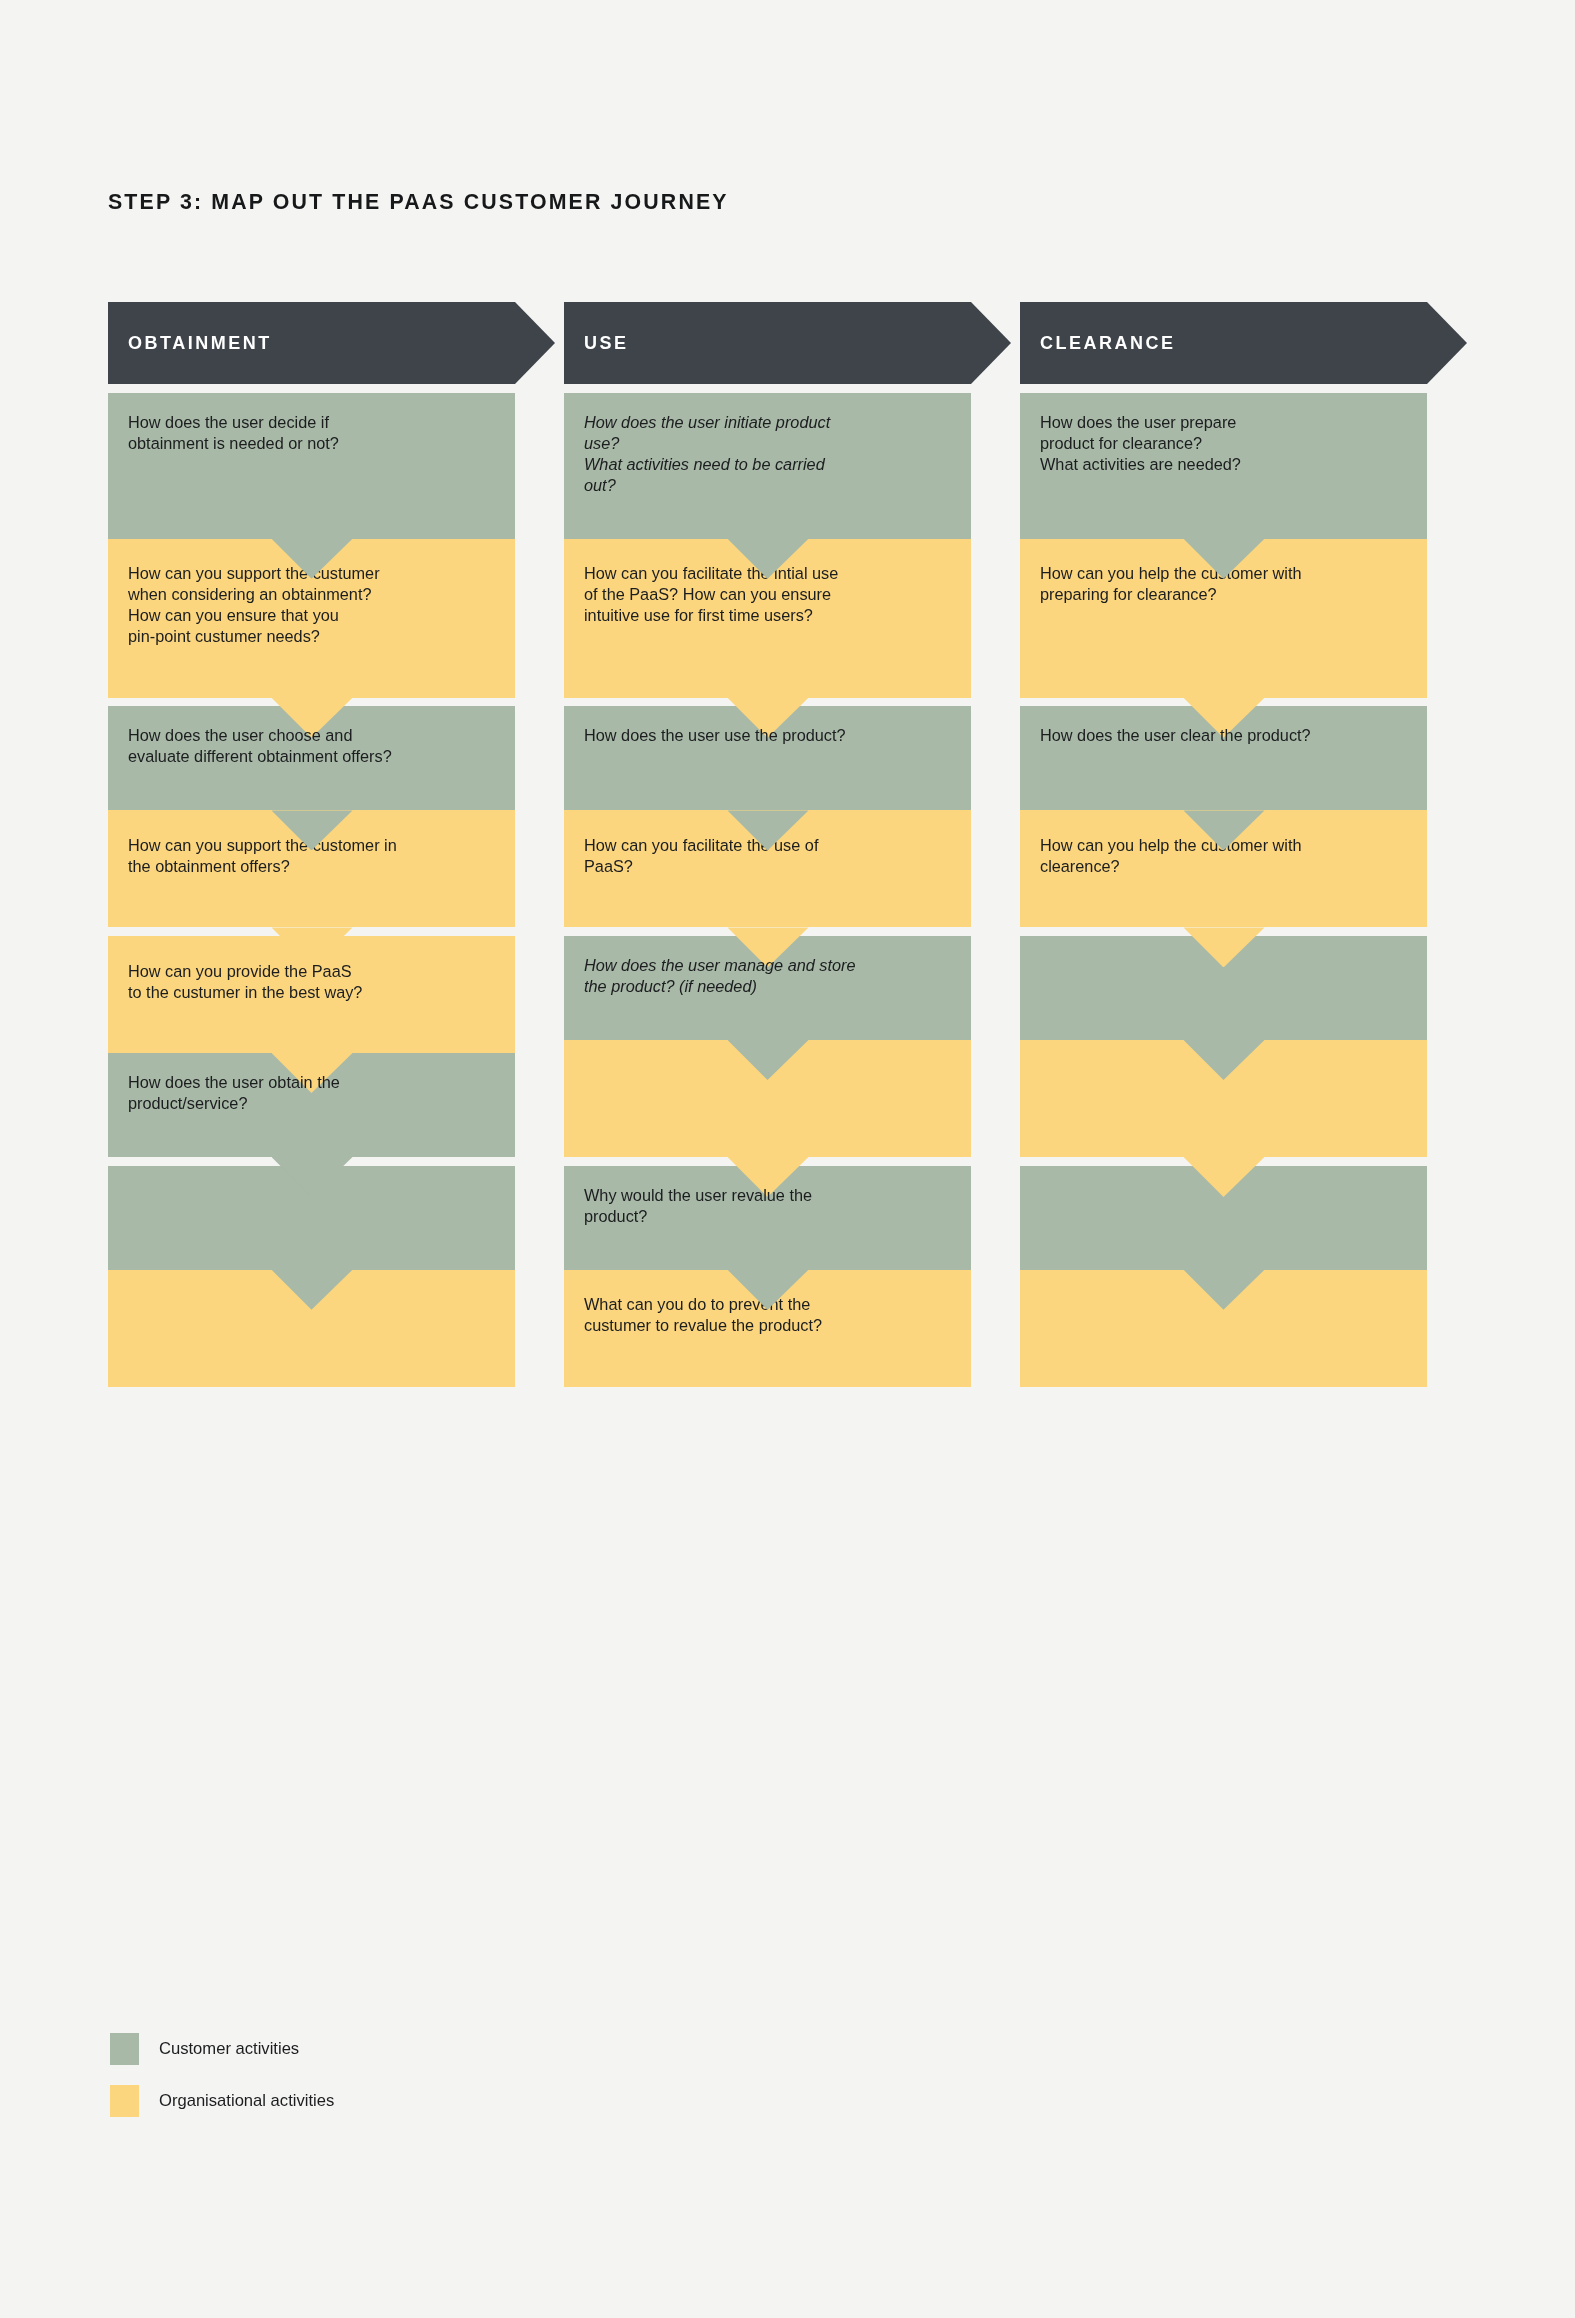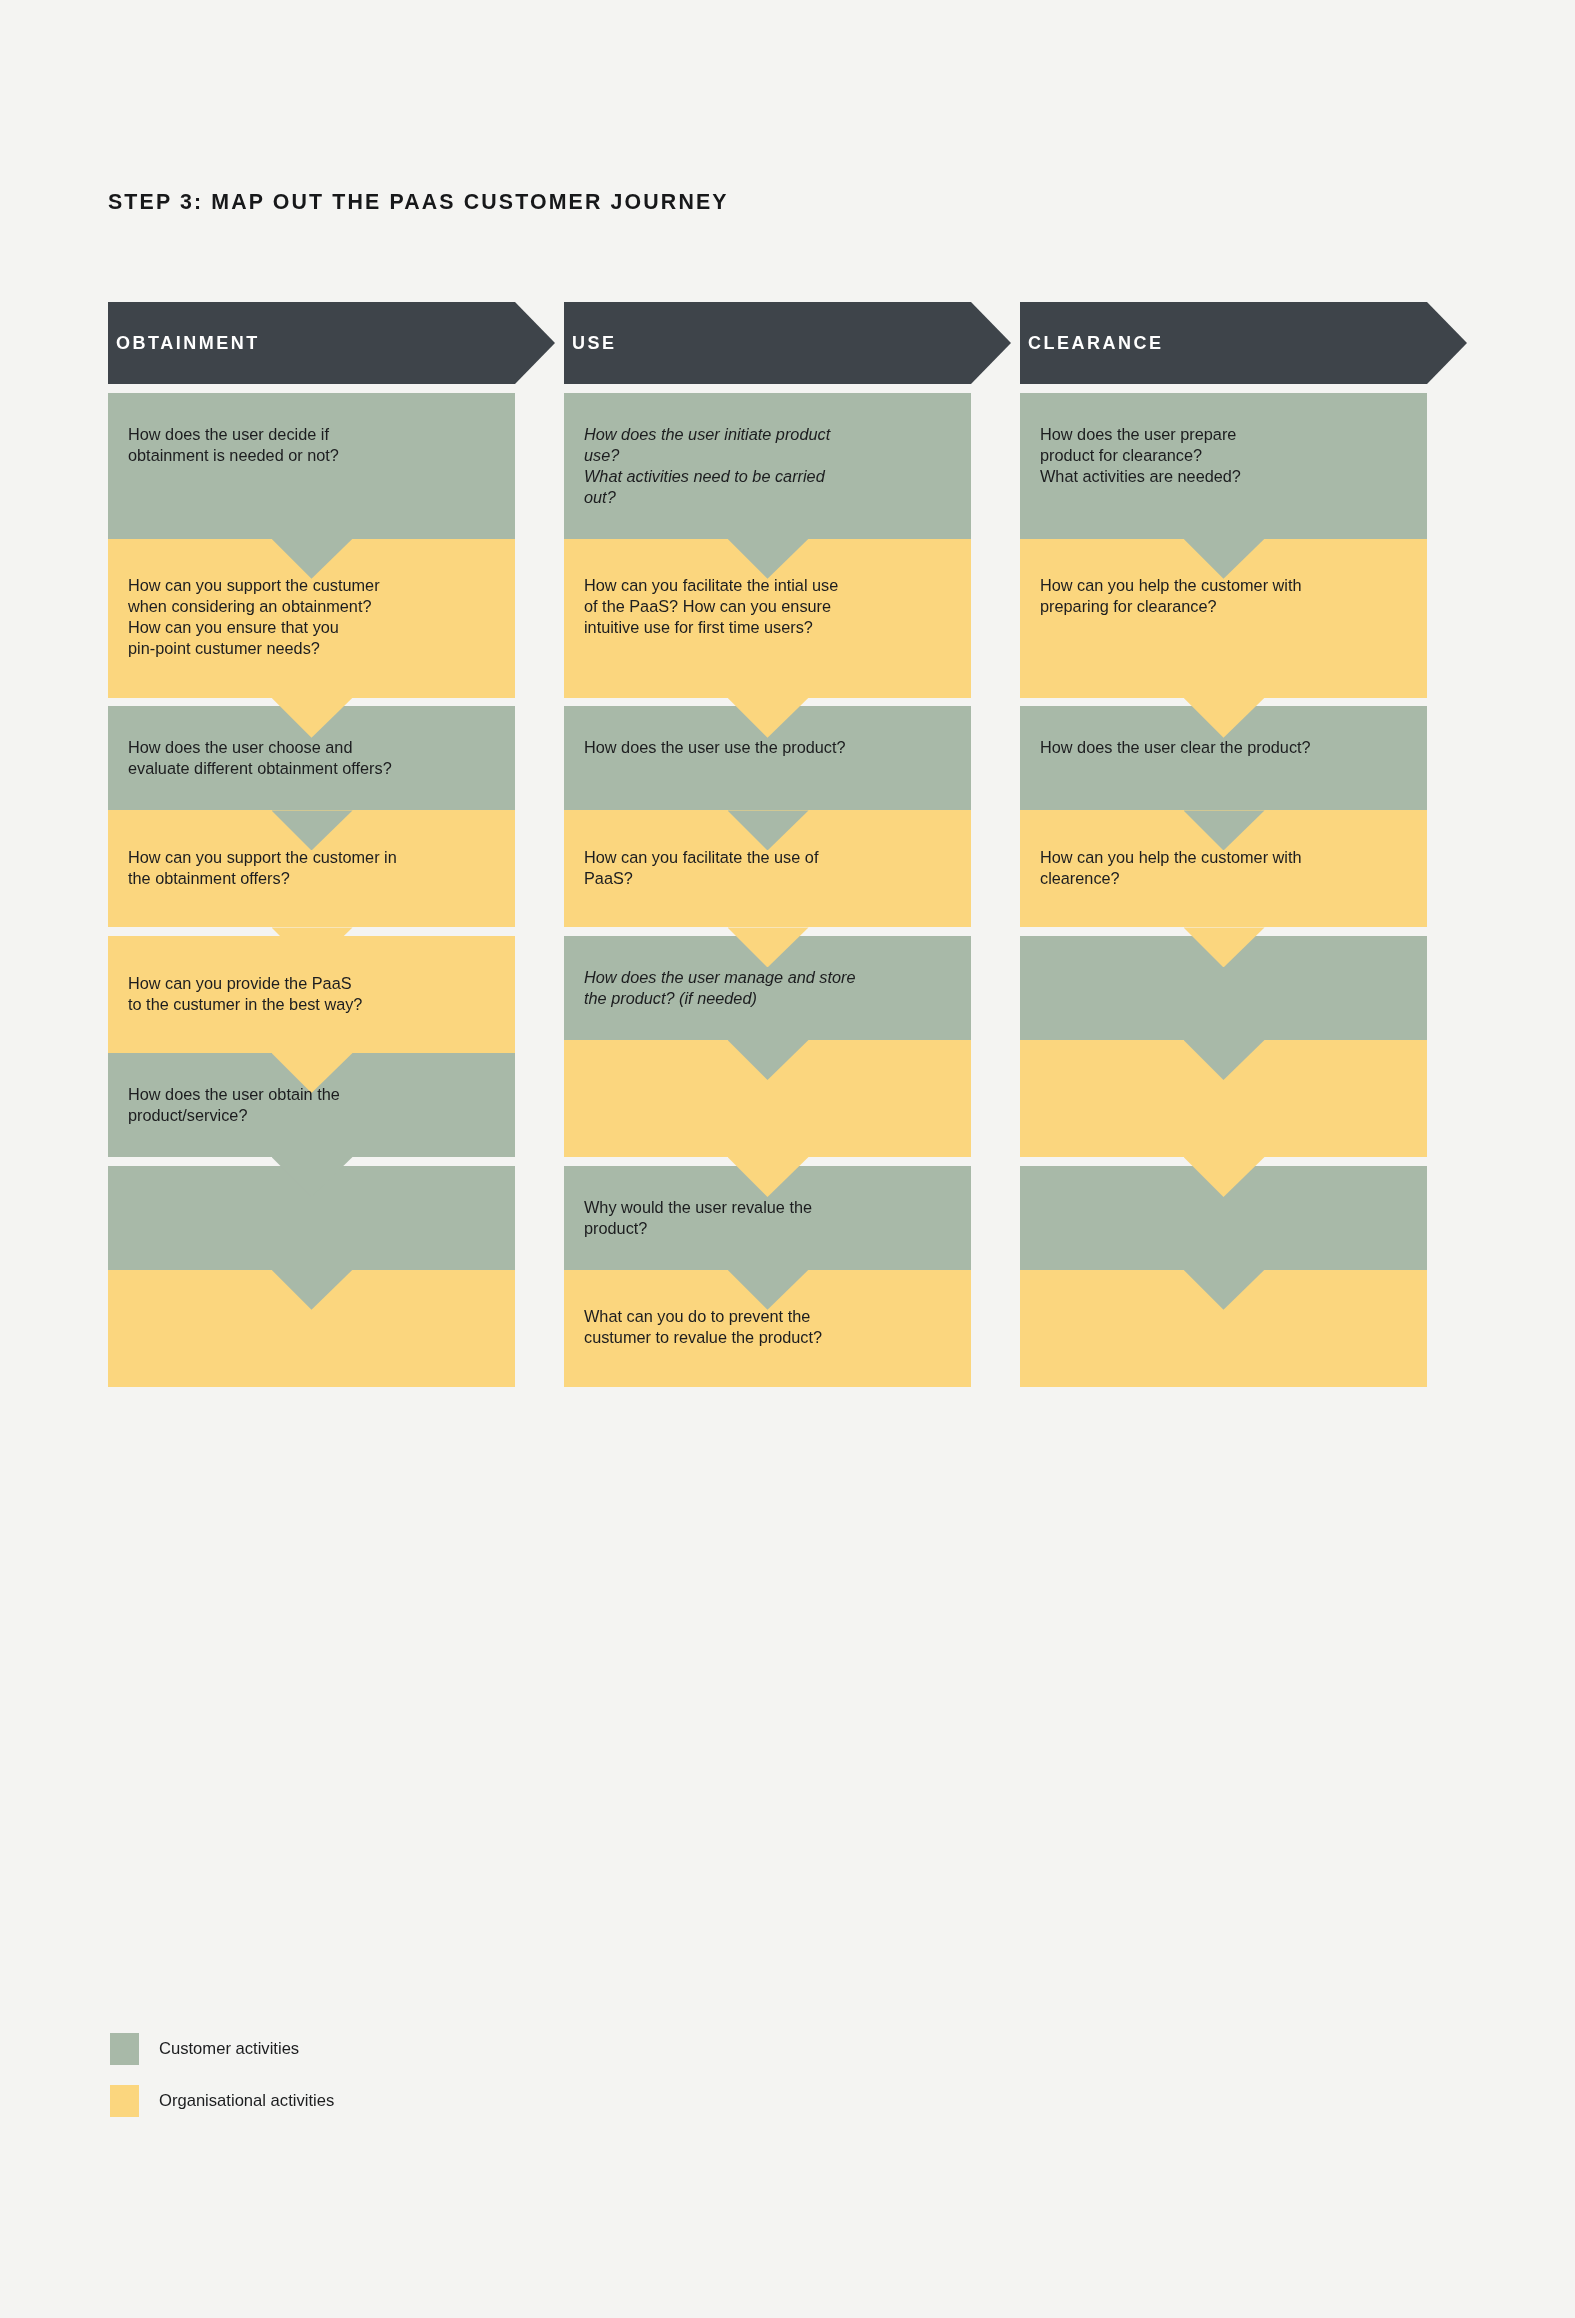--- a/index.html
+++ b/index.html
@@ -58,21 +58,21 @@
     position: absolute;
     left: 0;
     top: 0;
     width: 447px;          
     height: 82px;
     background: #3E444A;
     clip-path: polygon(0 0, 407px 0, 447px 41px, 407px 82px, 0 82px);
   }
   .col-header-label {
     position: absolute;
-    left: 8px;
+    left: 20px;
     top: 0;
     height: 82px;
     display: flex;
     align-items: center;
     color: #FFFFFF;
     font-size: 18px;
     font-weight: bold;
     letter-spacing: 2.5px;
     white-space: nowrap;
   }
@@ -82,21 +82,21 @@
     margin-bottom: 8.7px;
   }
   .pair:last-child {
     margin-bottom: 12px;
   }
 
   .block {
     position: relative;
     width: 407px;
     box-sizing: border-box;
-    padding: 12px 20px;
+    padding: 0 20px;
   }
 
   
   .block::after {
     content: "";
     position: absolute;
     left: 50%;
     bottom: -40px;
     width: 81px;
     height: 40px;

